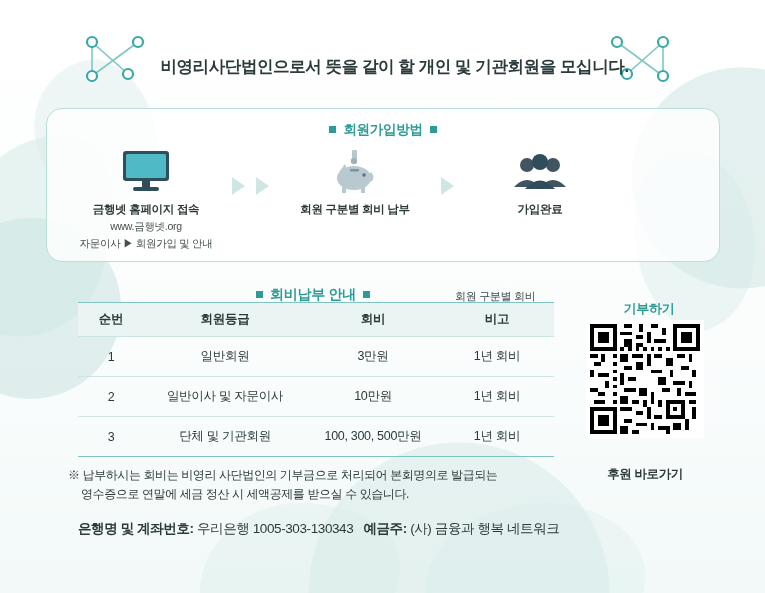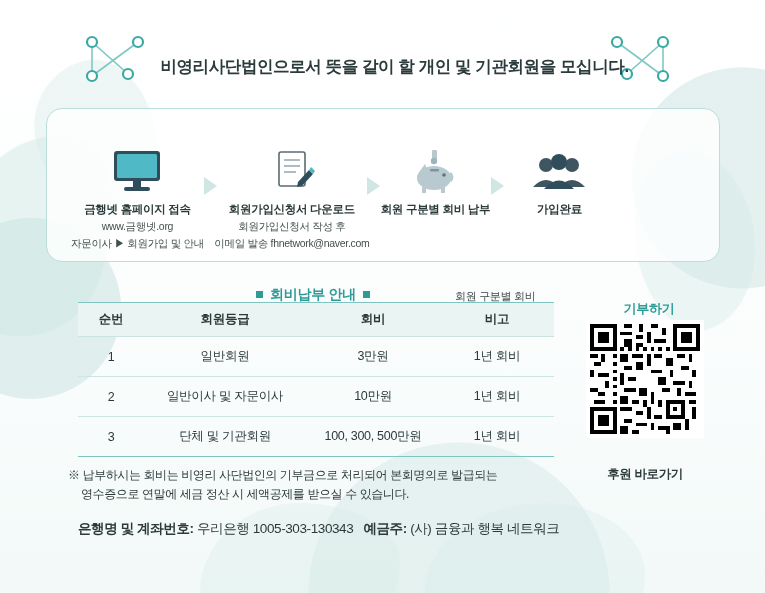--- a/index.html
+++ b/index.html
@@ -279,54 +279,42 @@
       <circle cx="32" cy="44" r="5" fill="#ffffff" stroke="#3aa9a3" stroke-width="2.2"></circle>
       <circle cx="22" cy="12" r="5" fill="#ffffff" stroke="#3aa9a3" stroke-width="2.2"></circle>
     </svg>
   </div>
 
   <div class="headline-wrap">
     <div class="headline">비영리사단법인으로서 뜻을 같이 할 개인 및 기관회원을 모십니다.</div>
   </div>
 
   <div class="join-box">
+    <div class="join-title">
+      <span class="sq"></span><span>회원가입방법</span><span class="sq"></span>
+    </div>
 
     <div class="steps">
 
       <div class="step">
         <div class="step-icon">
           <svg width="62" height="46" viewBox="0 0 62 46">
             <rect x="8" y="2" width="46" height="30" rx="3" fill="#2f4d5a"></rect>
             <rect x="11" y="5" width="40" height="24" rx="1.5" fill="#4fb9c6"></rect>
             <rect x="27" y="32" width="8" height="6" fill="#2f4d5a"></rect>
             <rect x="18" y="38" width="26" height="4" rx="2" fill="#2f4d5a"></rect>
           </svg>
         </div>
         <div class="step-label">금행넷 홈페이지 접속</div>
         <div class="step-sub">www.금행넷.org</div>
         <div class="step-sub">자문이사 ▶ 회원가입 및 안내</div>
       </div>
 
       <div class="arrow"></div>
 
-      <div class="step">
-        <div class="step-icon">
-          <svg width="54" height="46" viewBox="0 0 54 46">
-            <rect x="14" y="3" width="26" height="34" rx="2" fill="#ffffff" stroke="#5b6b72" stroke-width="1.6"></rect>
-            <line x1="19" y1="11" x2="35" y2="11" stroke="#8aa0a8" stroke-width="1.4"></line>
-            <line x1="19" y1="17" x2="35" y2="17" stroke="#8aa0a8" stroke-width="1.4"></line>
-            <line x1="19" y1="23" x2="31" y2="23" stroke="#8aa0a8" stroke-width="1.4"></line>
-            <path d="M33 33 L44 21 L48 25 L37 37 L32 38 Z" fill="#2f4d5a"></path>
-            <path d="M44 21 L48 25 L50 22 L46 18 Z" fill="#4fb9c6"></path>
-          </svg>
-        </div>
-        <div class="step-label">회원가입신청서 다운로드</div>
-        <div class="step-sub">회원가입신청서 작성 후</div>
-        <div class="step-sub">이메일 발송  fhnetwork@naver.com</div>
-      </div>
 
       <div class="arrow"></div>
 
       <div class="step">
         <div class="step-icon">
           <svg width="58" height="46" viewBox="0 0 58 46">
             <rect x="26" y="1" width="5" height="9" rx="1" fill="#b9c8cd"></rect>
             <circle cx="28" cy="12" r="3.2" fill="#9fb3ba"></circle>
             <ellipse cx="28" cy="29" rx="17" ry="12" fill="#b8cad0"></ellipse>
             <path d="M14 22 L19 15 L22 23 Z" fill="#b8cad0"></path>

